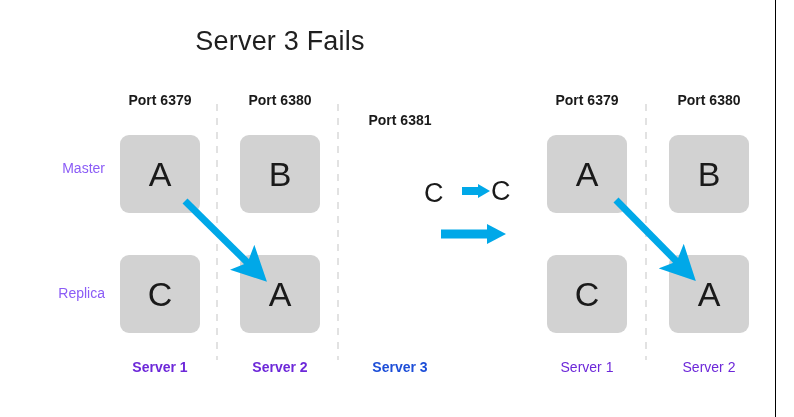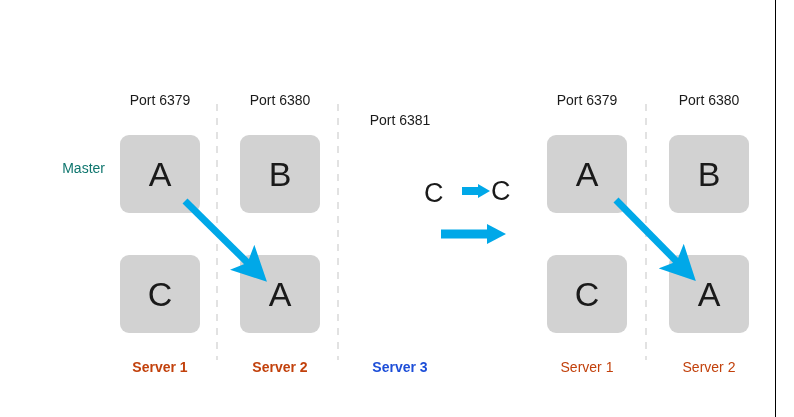--- a/index.html
+++ b/index.html
@@ -49,45 +49,45 @@
       #e2e2e2 0px, #e2e2e2 7px,
       rgba(255,255,255,0) 7px, rgba(255,255,255,0) 14px
     );
     background-size: 2px 14px;
     background-repeat: repeat-y;
   }
 
   .port-label {
     position: absolute;
     font-size: 14px;
-    font-weight: normal;
+    font-weight: bold;
     color: #1a1a1a;
     text-align: center;
     white-space: nowrap;
   }
   .server-label {
     position: absolute;
     font-size: 14px;
     font-weight: bold;
-    color: #c2410c;
+    color: #6d28d9;
     text-align: center;
     white-space: nowrap;
   }
   .server-label.muted {
     color: #1d4ed8;
   }
   .server-label.light {
     font-weight: 400;
   }
 
   .row-label {
     position: absolute;
     font-size: 14px;
     font-weight: 400;
-    color: #0f766e;
+    color: #8b5cf6;
     text-align: right;
     white-space: nowrap;
   }
 
   .node {
     position: absolute;
     width: 80px;
     height: 78px;
     background: #d2d2d2;
     border-radius: 9px;
@@ -131,25 +131,27 @@
     pointer-events: none;
   }
 </style>
 </head>
 <body>
 
 <div id="page">
 
   <div class="slide-edge"></div>
 
+  <div class="title">Server 3 Fails</div>
 
   <div class="divider" style="left:216px;"></div>
   <div class="divider" style="left:337px;"></div>
 
   <div class="row-label" style="left:0px; top:160px; width:105px;">Master</div>
+  <div class="row-label" style="left:0px; top:285px; width:105px;">Replica</div>
 
   <div class="port-label" style="left:120px; top:92px; width:80px;">Port 6379</div>
   <div class="node" style="left:120px; top:135px;">
     <span class="glyph">A</span>
   </div>
   <div class="node" style="left:120px; top:255px;">
     <span class="glyph">C</span>
       <span class="prime">᳽</span>
   </div>
   <div class="server-label" style="left:120px; top:359px; width:80px;">Server 1</div>

